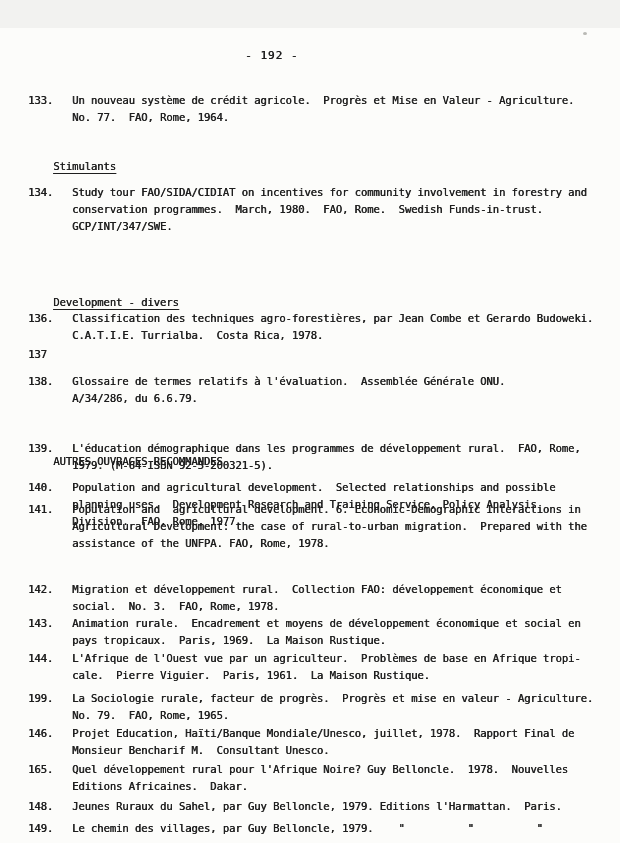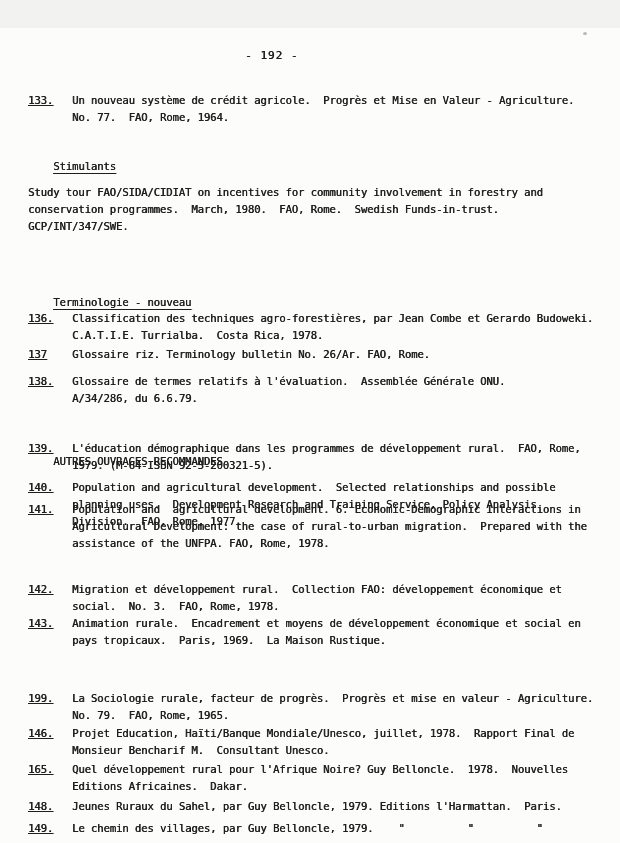--- a/index.html
+++ b/index.html
@@ -29,21 +29,20 @@
     position: absolute;
     top: 21px; left: 245px;
     font-size: 11px;
     letter-spacing: 1px;
     text-shadow: 0.4px 0 0 currentColor;
   }
   .item { display: flex; }
   .item .num {
     width: 44px;
     flex: 0 0 44px;
-    text-decoration: underline;
   }
   .item .txt { display: block; }
   .heading span {
     text-decoration: underline;
     text-underline-offset: 3px;
     text-decoration-thickness: 1px;
     text-align: center;
   }
   .heading.caps span { text-decoration: none; }
   .speck {
@@ -66,39 +65,39 @@
     <span class="num">133.</span>
     <span class="txt">Un nouveau système de crédit agricole.  Progrès et Mise en Valeur - Agriculture.
 No. 77.  FAO, Rome, 1964.</span>
   </div>
 
   <div class="block heading" style="top:113px">
     <span>Stimulants</span>
   </div>
 
   <div class="block item" style="top:156px">
+    <span class="num">134.</span>
     <span class="txt">Study tour FAO/SIDA/CIDIAT on incentives for community involvement in forestry and
 conservation programmes.  March, 1980.  FAO, Rome.  Swedish Funds-in-trust.
 GCP/INT/347/SWE.</span>
   </div>
 
 
   <div class="block heading" style="top:249px">
-    <span>Terminologie - nouveau</span>
+    <span>Development - divers</span>
   </div>
 
   <div class="block item" style="top:282px">
     <span class="num">136.</span>
     <span class="txt">Classification des techniques agro-forestières, par Jean Combe et Gerardo Budoweki.
 C.A.T.I.E. Turrialba.  Costa Rica, 1978.</span>
   </div>
 
   <div class="block item" style="top:318px">
     <span class="num">137</span>
-    <span class="txt">Glossaire riz. Terminology bulletin No. 26/Ar. FAO, Rome.</span>
   </div>
 
   <div class="block item" style="top:345px">
     <span class="num">138.</span>
     <span class="txt">Glossaire de termes relatifs à l'évaluation.  Assemblée Générale ONU.
 A/34/286, du 6.6.79.</span>
   </div>
 
   <div class="block heading caps" style="top:408px">
     <span>AUTRES OUVRAGES RECOMMANDES</span>
@@ -129,20 +128,25 @@
     <span class="txt">Migration et développement rural.  Collection FAO: développement économique et
 social.  No. 3.  FAO, Rome, 1978.</span>
   </div>
 
   <div class="block item" style="top:587px">
     <span class="num">143.</span>
     <span class="txt">Animation rurale.  Encadrement et moyens de développement économique et social en
 pays tropicaux.  Paris, 1969.  La Maison Rustique.</span>
   </div>
 
+  <div class="block item" style="top:622px">
+    <span class="num">144.</span>
+    <span class="txt">L'Afrique de l'Ouest vue par un agriculteur.  Problèmes de base en Afrique tropi-
+cale.  Pierre Viguier.  Paris, 1961.  La Maison Rustique.</span>
+  </div>
 
   <div class="block item" style="top:662px">
     <span class="num">199.</span>
     <span class="txt">La Sociologie rurale, facteur de progrès.  Progrès et mise en valeur - Agriculture.
 No. 79.  FAO, Rome, 1965.</span>
   </div>
 
   <div class="block item" style="top:697px">
     <span class="num">146.</span>
     <span class="txt">Projet Education, Haïti/Banque Mondiale/Unesco, juillet, 1978.  Rapport Final de

